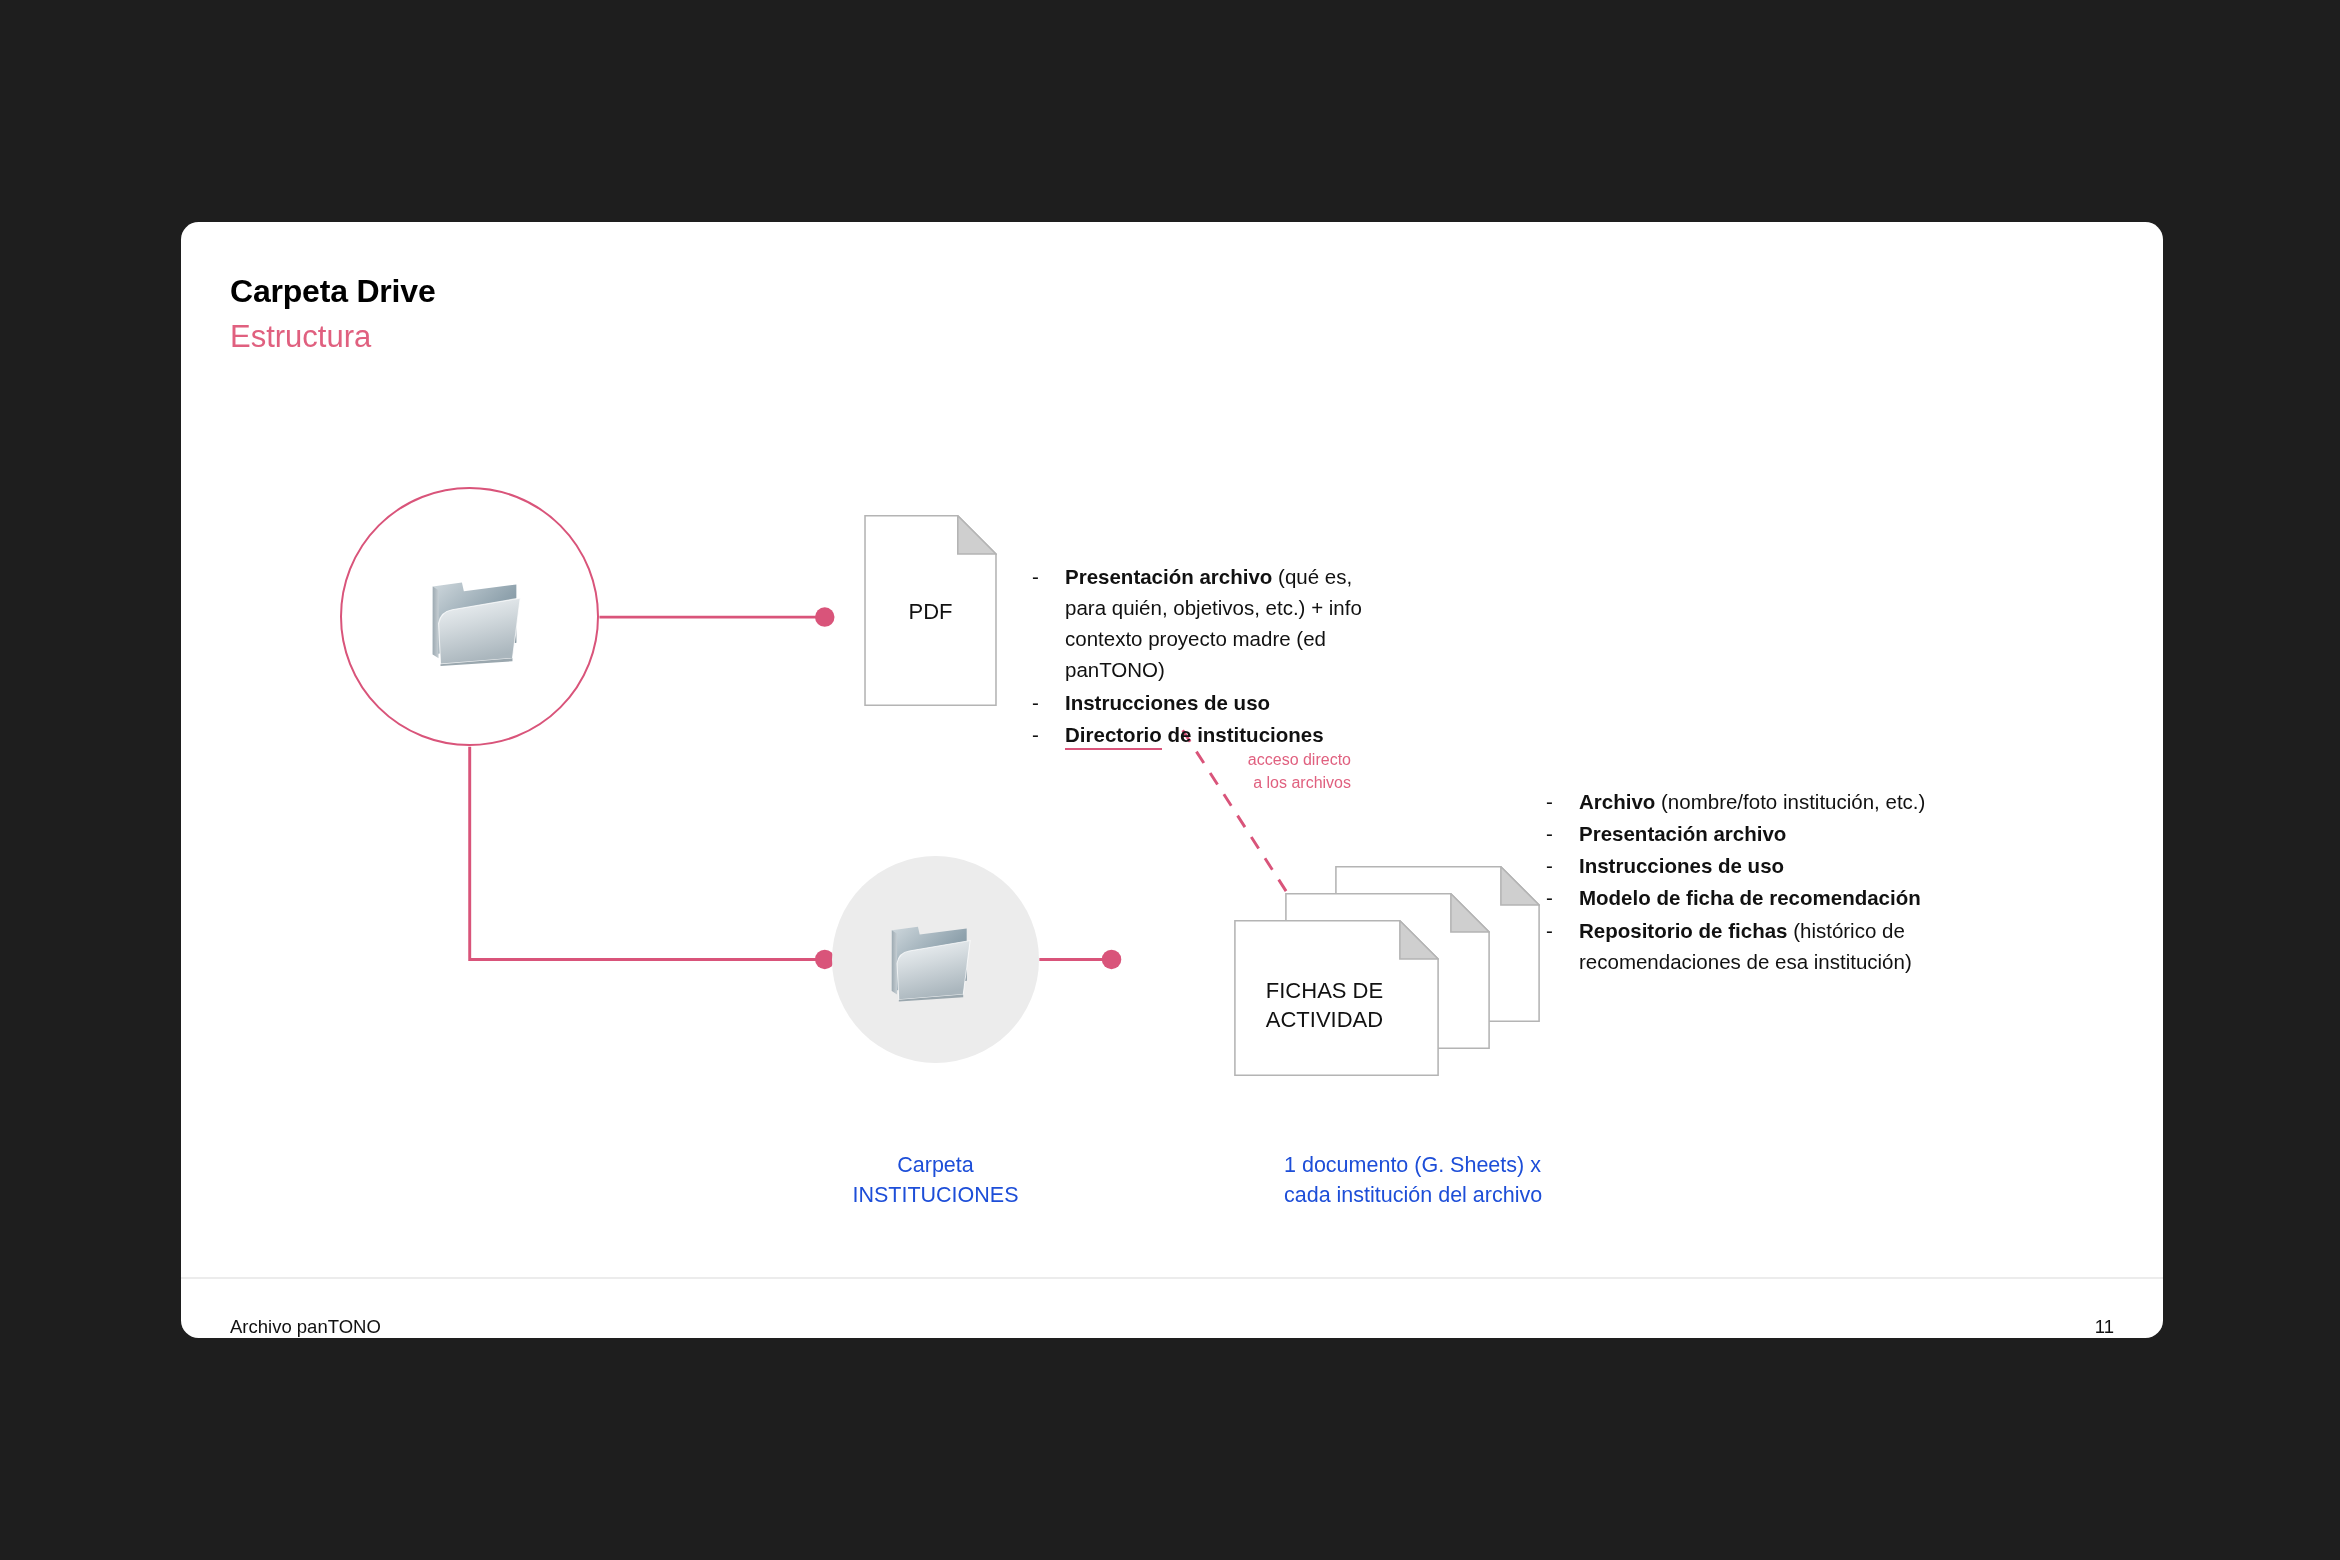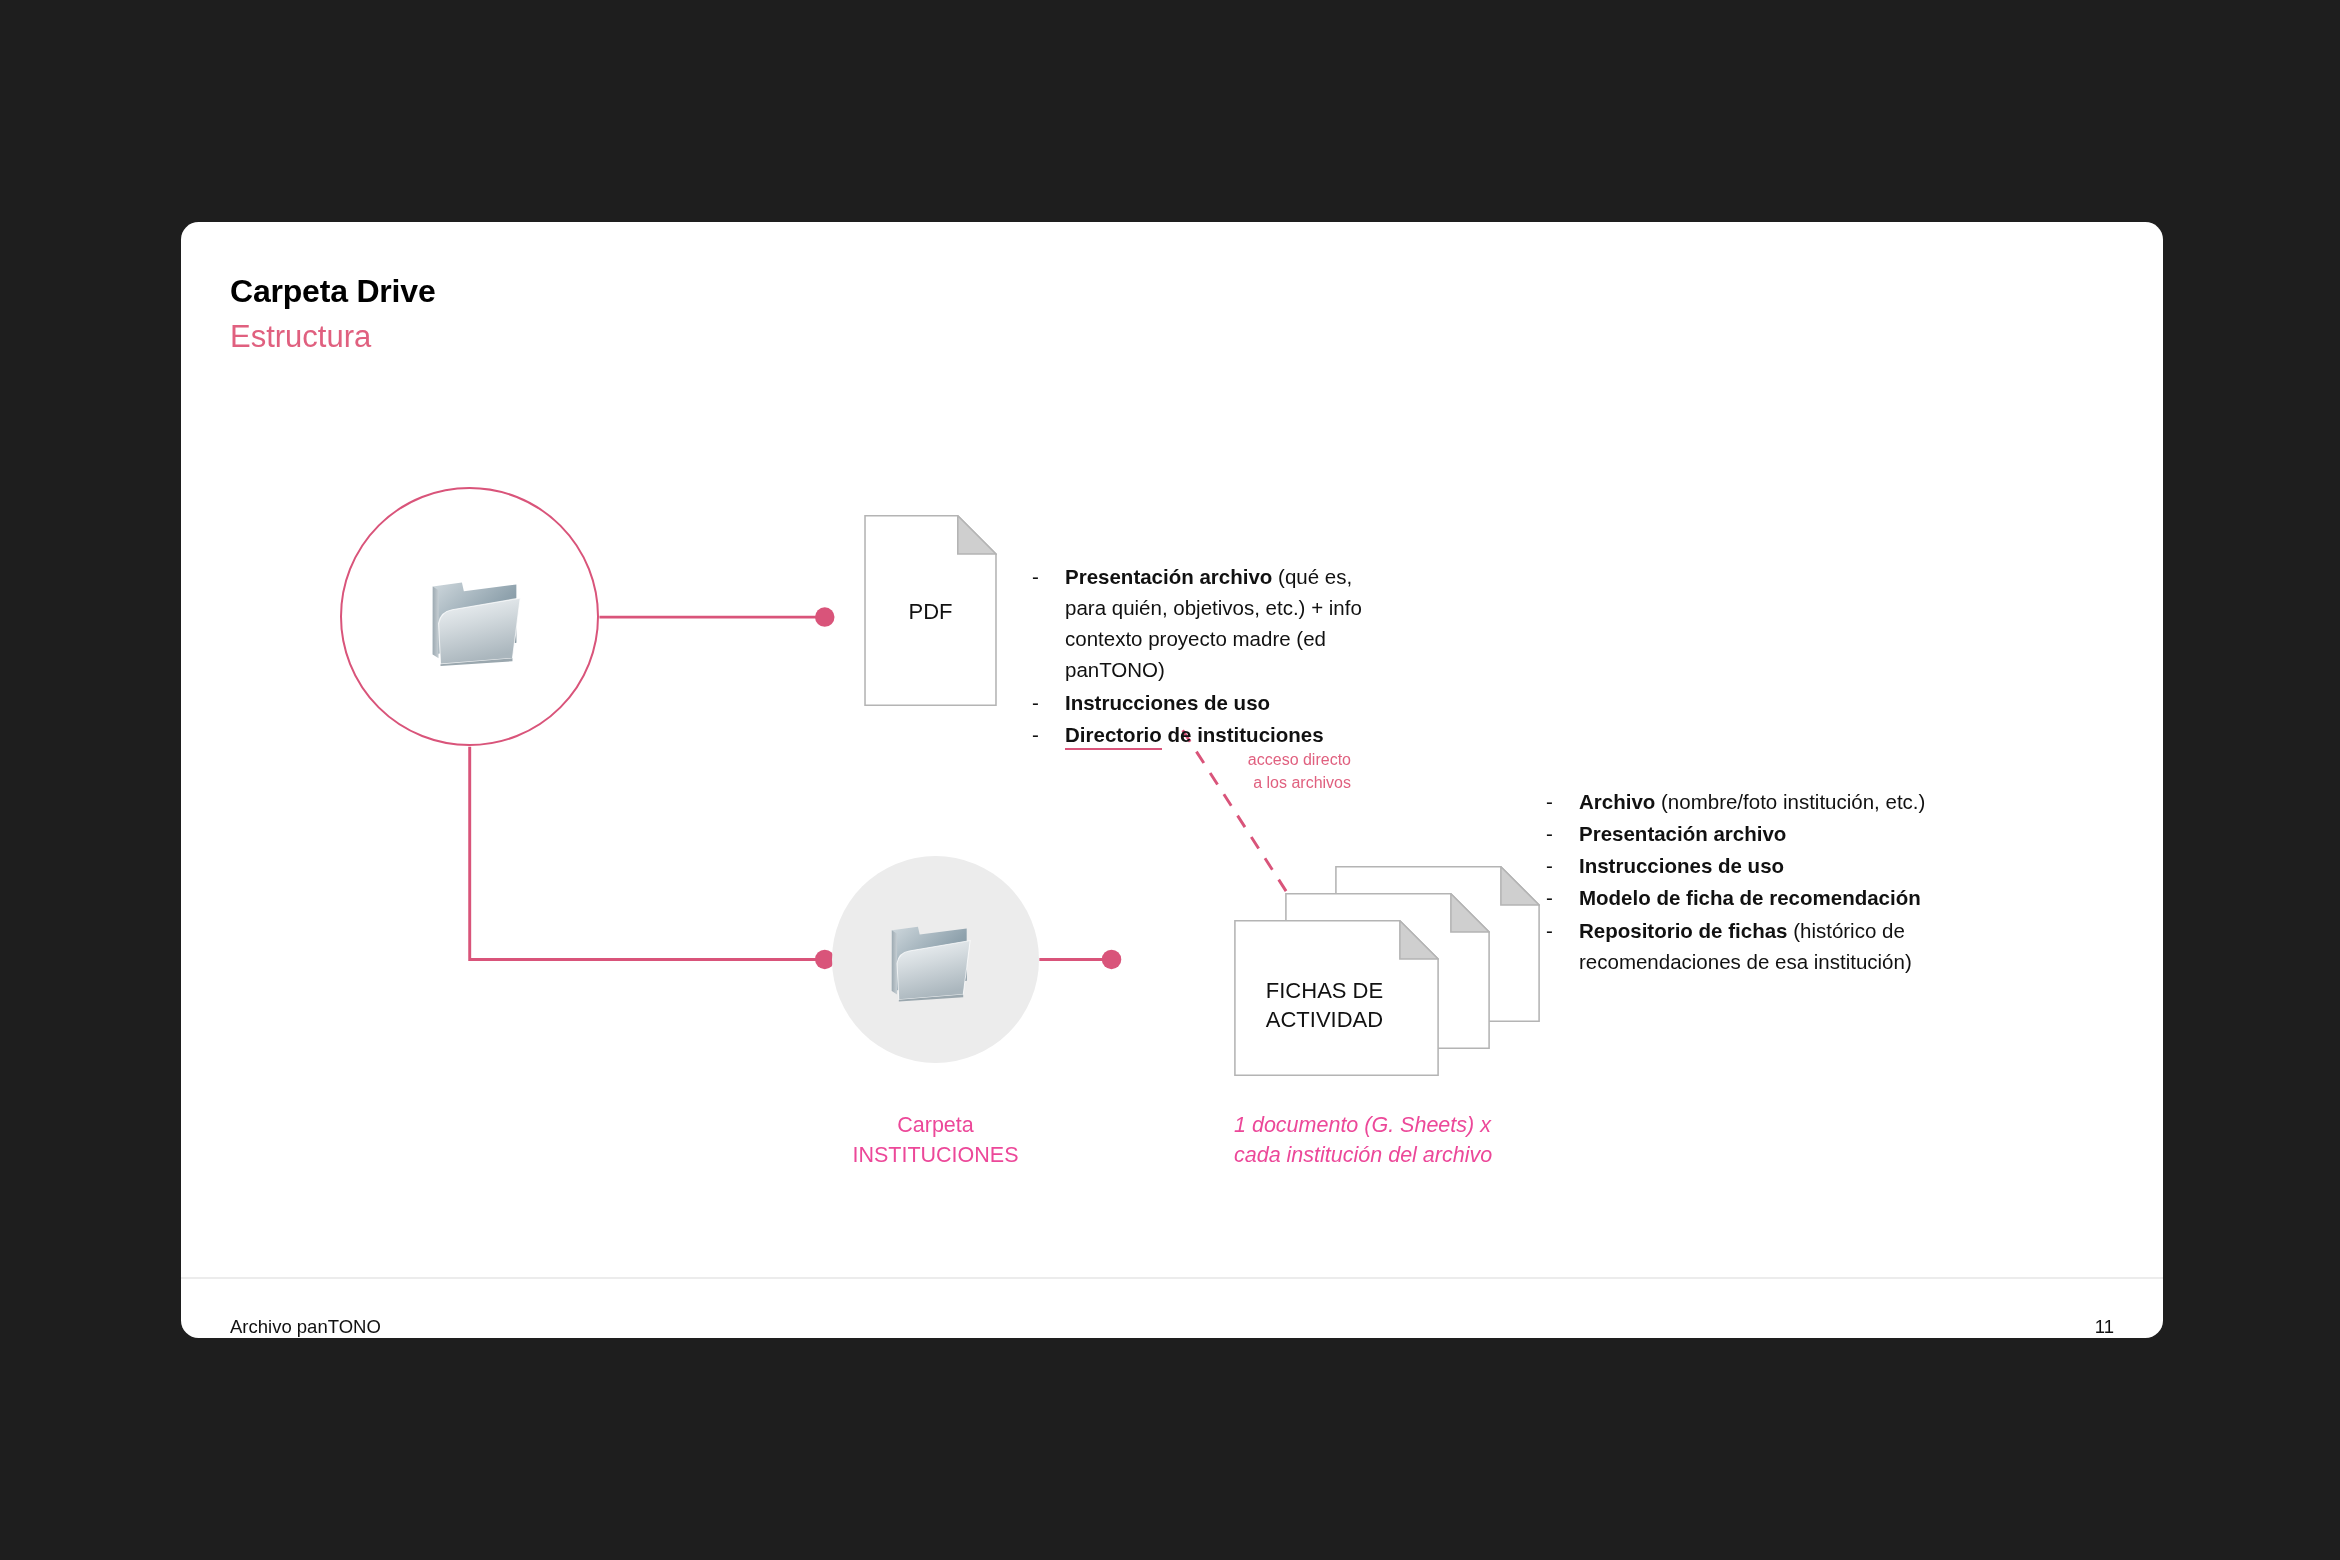--- a/index.html
+++ b/index.html
@@ -93,21 +93,21 @@
   
   .annot{
     position:absolute;
     font-size:16px;color:#e0607f;
     line-height:1.42;text-align:right;
   }
 
   
   .caption{
     position:absolute;
-    font-size:21.5px;color:#ec4899;line-height:1.38;
+    font-size:21.5px;color:#1d4ed8;line-height:1.38;margin-top:40px;
   }
   .caption.center{text-align:center;}
 </style>
 </head>
 <body>
 
 <div class="stage">
   <div class="slide">
 
     <div class="hdr">
@@ -237,21 +237,21 @@
       <svg viewBox="0 0 210 160" xmlns="http://www.w3.org/2000/svg">
         <path d="M0.8 0.8 L170 0.8 L209.2 40 L209.2 159.2 L0.8 159.2 Z" fill="#ffffff" stroke="#b4b4b4" stroke-width="1.6"></path>
         <path d="M170 0.8 L209.2 40 L170 40 Z" fill="#cfcfcf" stroke="#b4b4b4" stroke-width="1.6"></path>
       </svg>
     </div>
     <div class="doc-label" style="left:1053px;top:754px;width:181px;">
       <div>FICHAS DE</div>
       <div>ACTIVIDAD</div>
     </div>
 
-    <div class="caption" style="left:1053px;top:889px;width:322px;font-style:italic;">
+    <div class="caption" style="left:1103px;top:889px;width:322px;">
       <div>1 documento (G. Sheets) x</div>
       <div>cada institución del archivo</div>
     </div>
 
     <div class="bullets" style="left:1365px;top:564px;width:439px;">
       <div class="brow">
         <div class="bdash">-</div>
         <div class="btext"><b>Archivo</b><span> (nombre/foto institución, etc.)</span></div>
       </div>
       <div class="brow">

